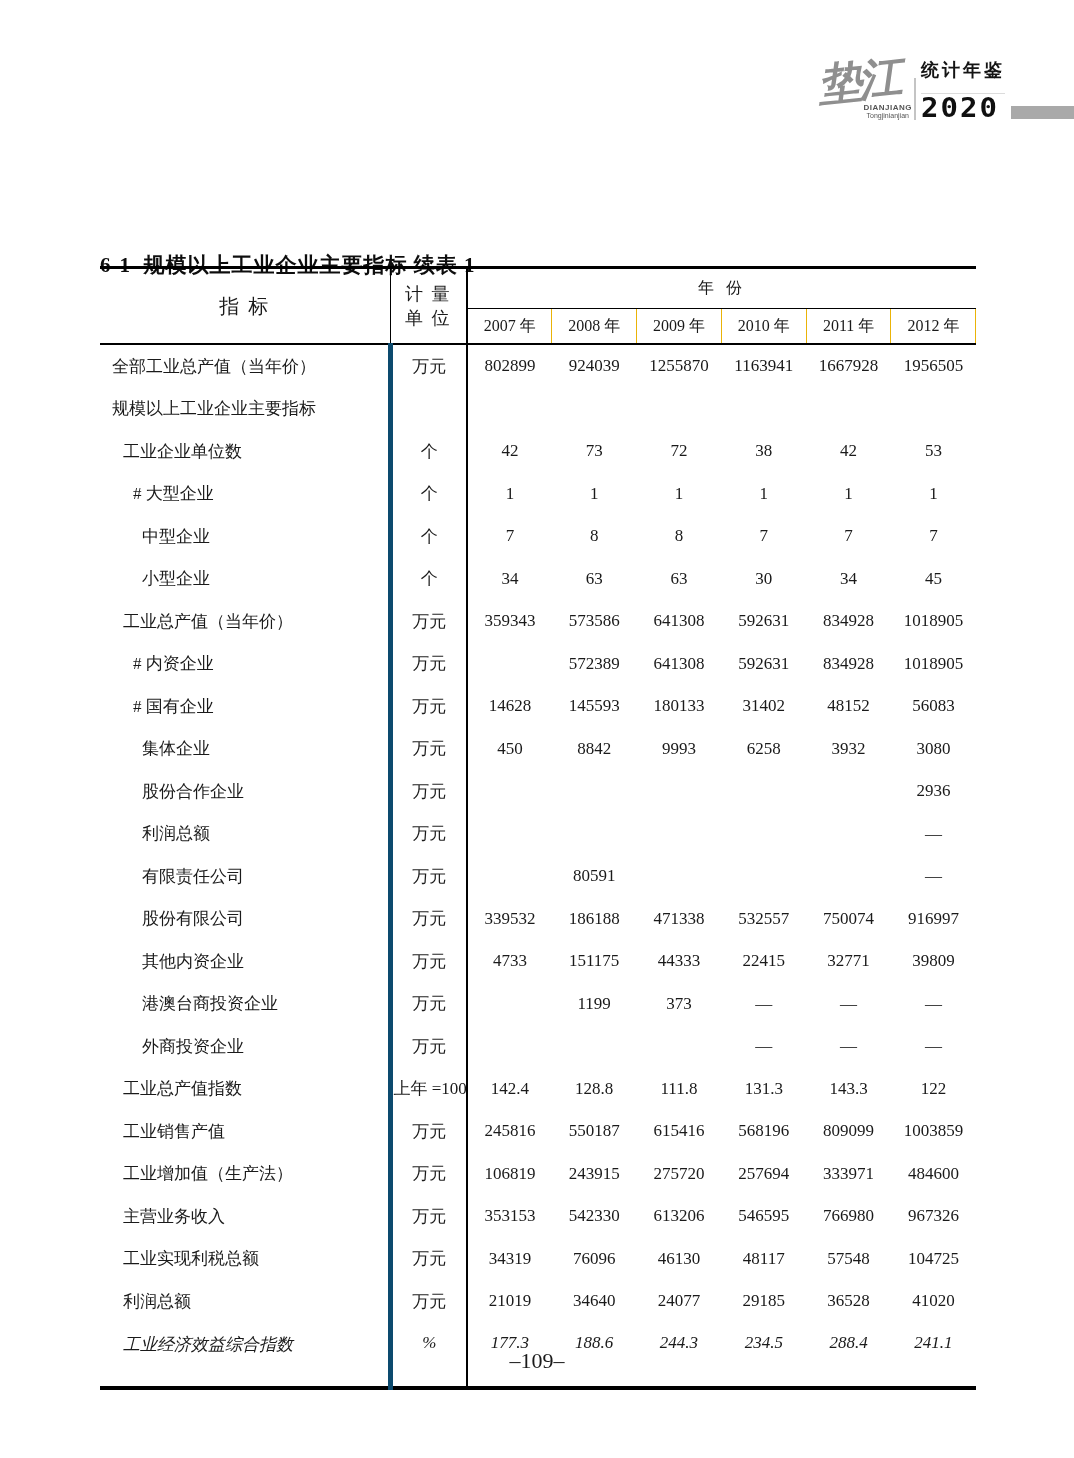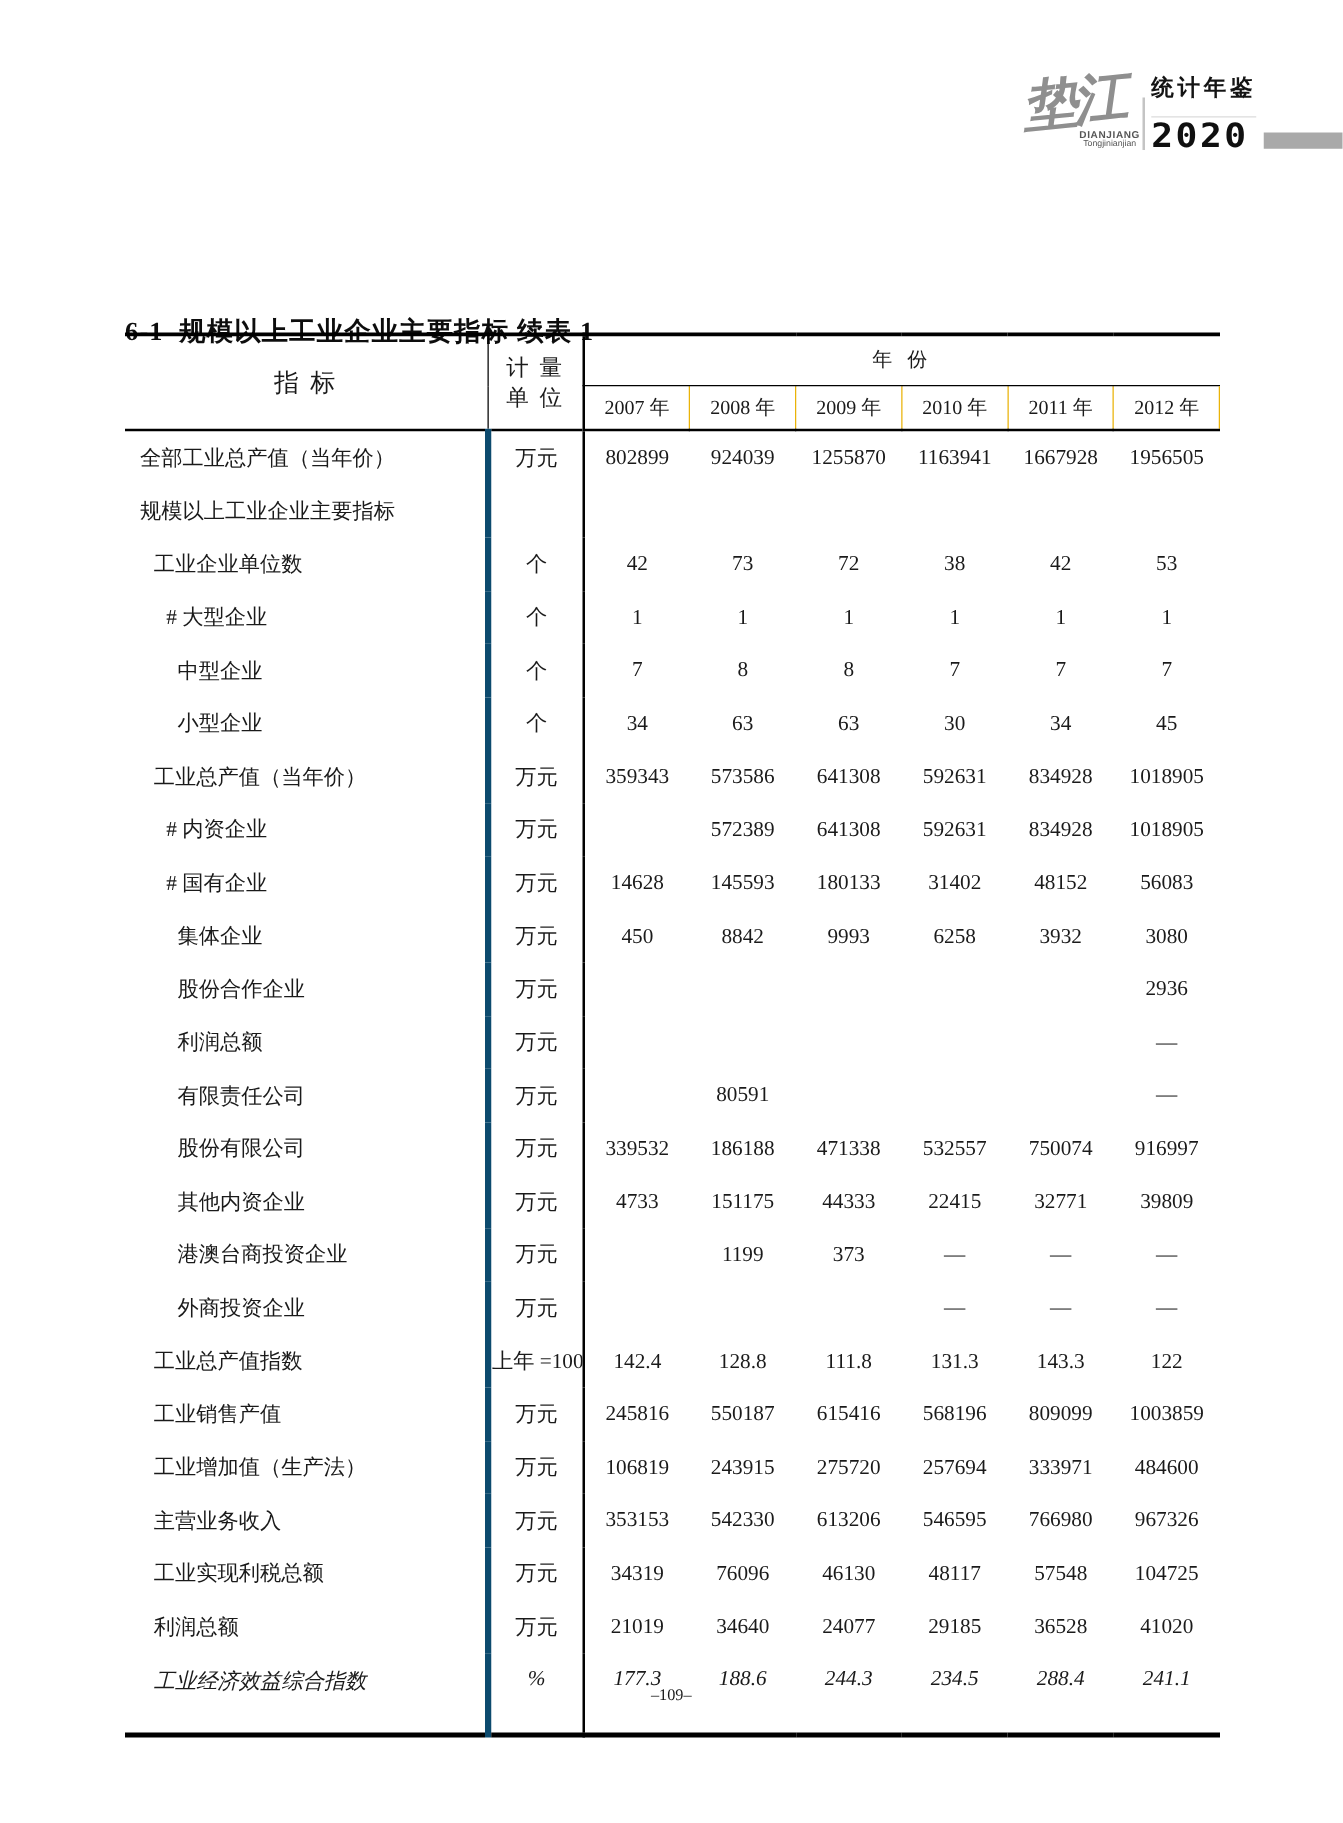--- a/index.html
+++ b/index.html
@@ -152,21 +152,21 @@
   }
   td.val { text-align: center; }
   tbody tr.last-row td { height: 52px; vertical-align: top; padding-top: 10px; font-style: italic; }
 
   
   .page-number {
     position: absolute;
     left: 0; top: 1348px;
     width: 1074px;
     text-align: center;
-    font-size: 13px;
+    font-size: 22px;
     color: #1a1a1a;
   }
 </style>
 </head>
 <body>
 
 <div class="logo">
   <div class="logo-left">
     <div class="logo-calligraphy">垫江</div>
     <div class="logo-latin">

